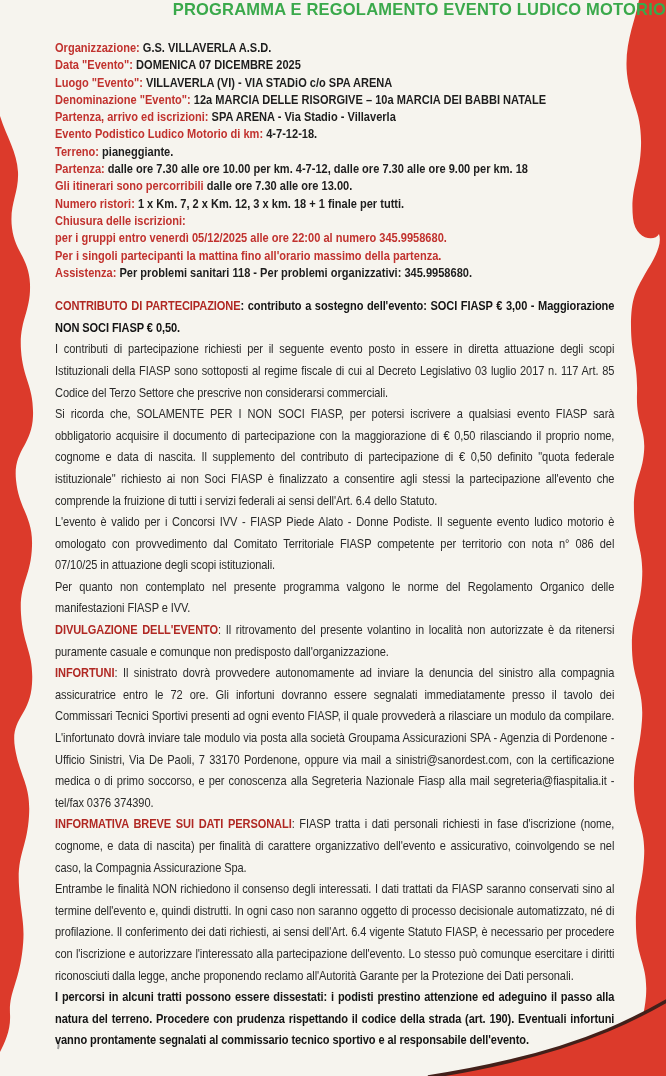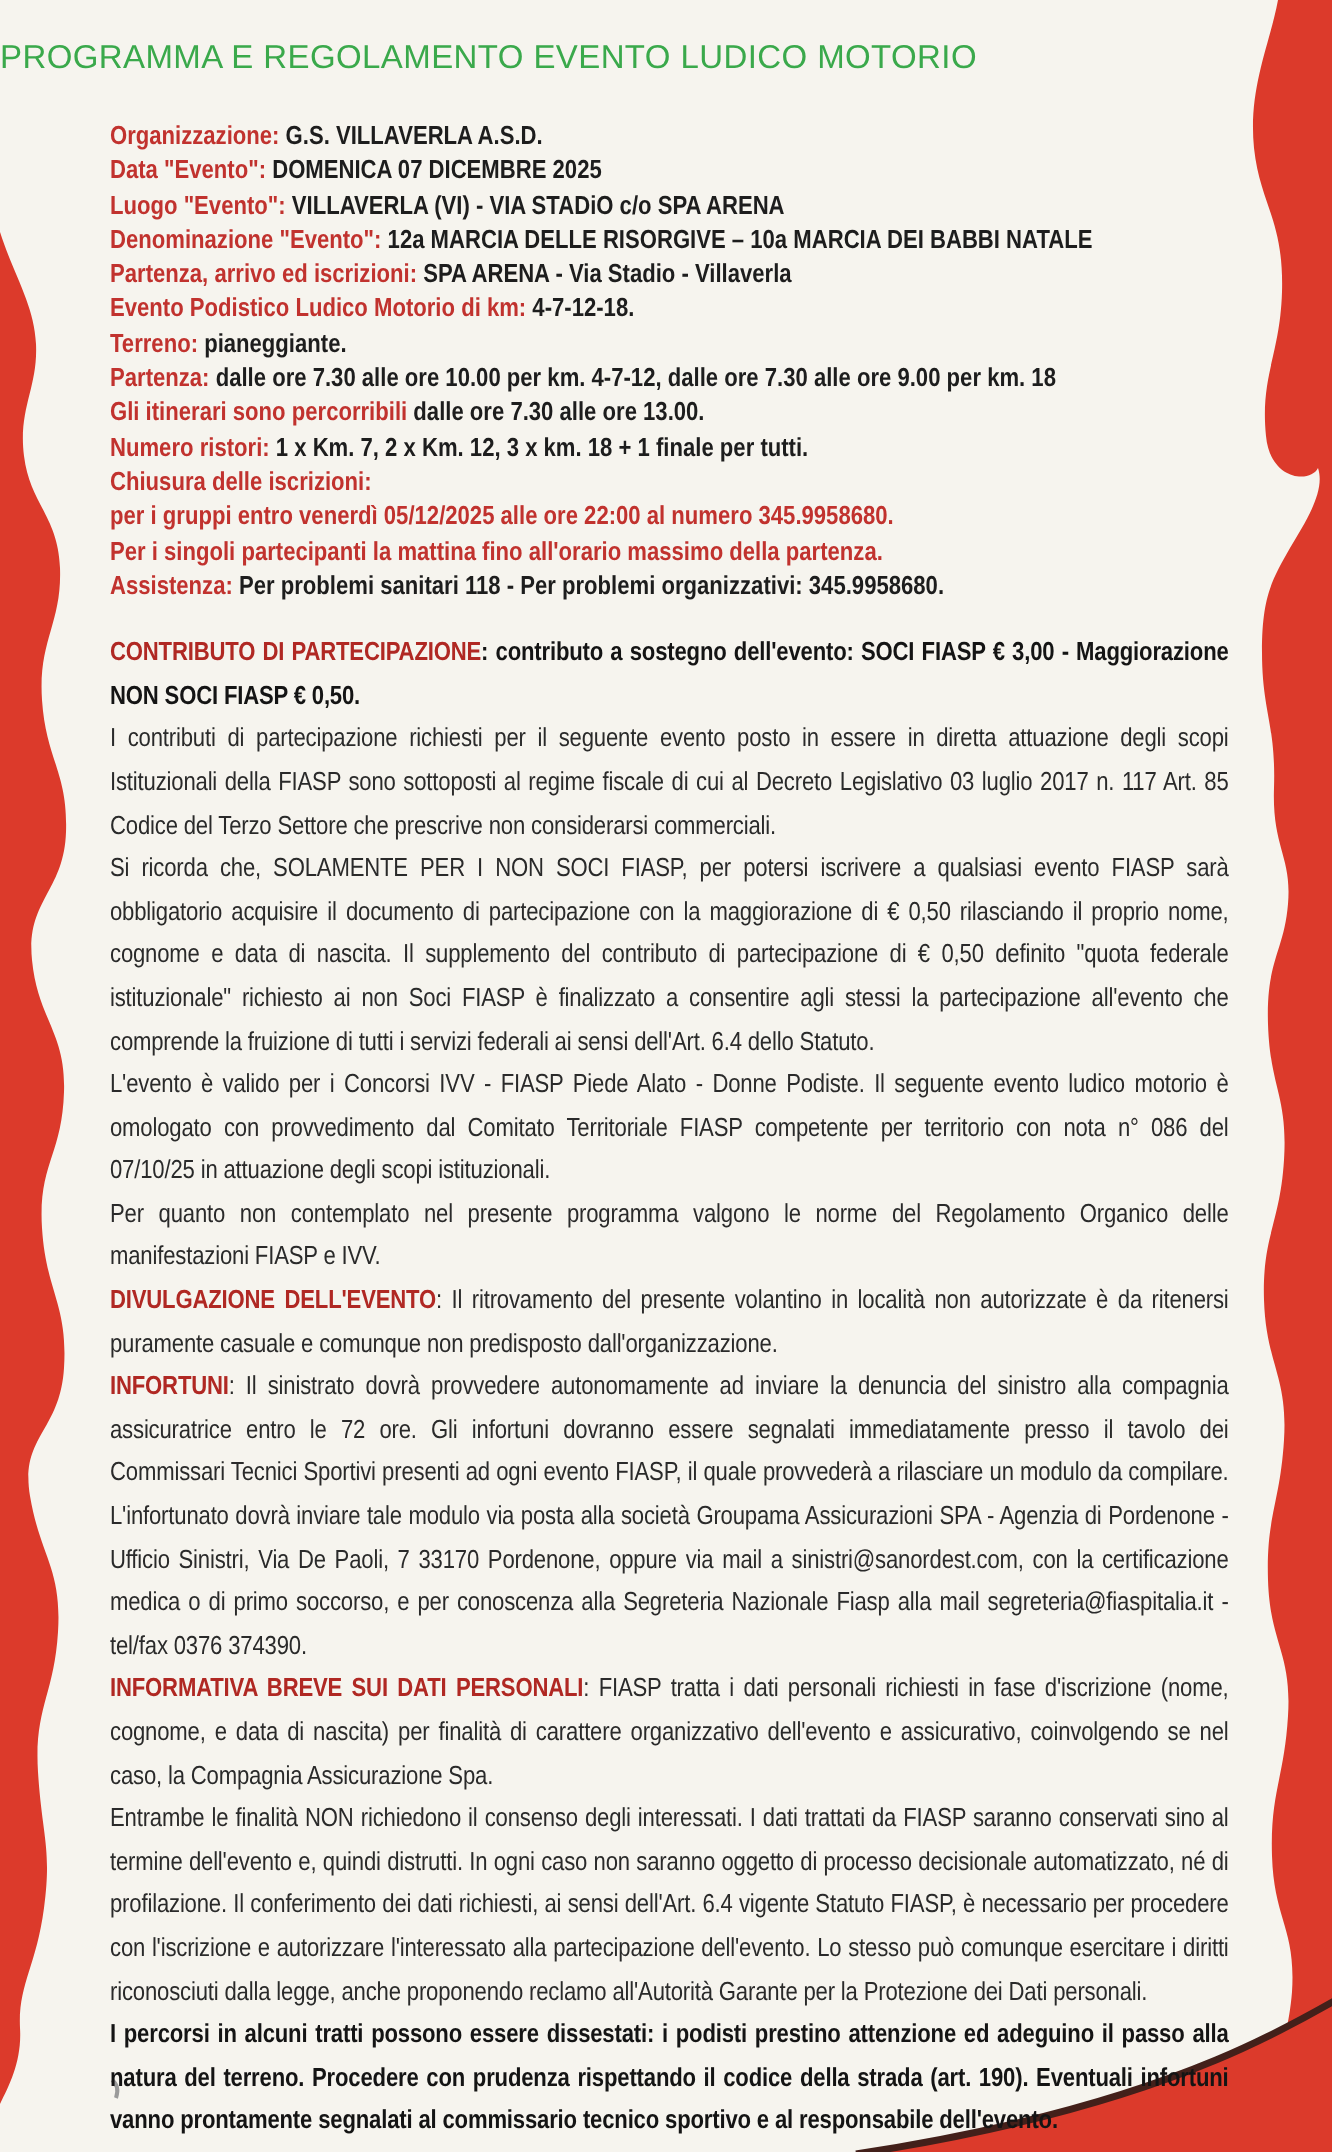--- a/index.html
+++ b/index.html
@@ -8,24 +8,24 @@
     background:#f6f4ee;
     overflow:hidden;
     position:relative;
     font-family:"Liberation Sans", sans-serif;
     color:#262626;
   }
   .bands { position:absolute; top:0; left:0; z-index:0; }
   .page { position:absolute; top:0; left:0; width:666px; height:1076px; z-index:1; }
 
   .title {
-    padding-top:20px;
-    text-align:left;
+    padding-top:0;
+    text-align:right;
     font-size:16.5px;
-    font-weight:normal;
+    font-weight:bold;
     color:#3aa94b;
     letter-spacing:0.2px;
   }
 
   .info {
     margin:20px 0 0 55px;
     transform:scaleX(0.85);
     transform-origin:0 0;
     font-weight:bold;
     font-size:13px;

